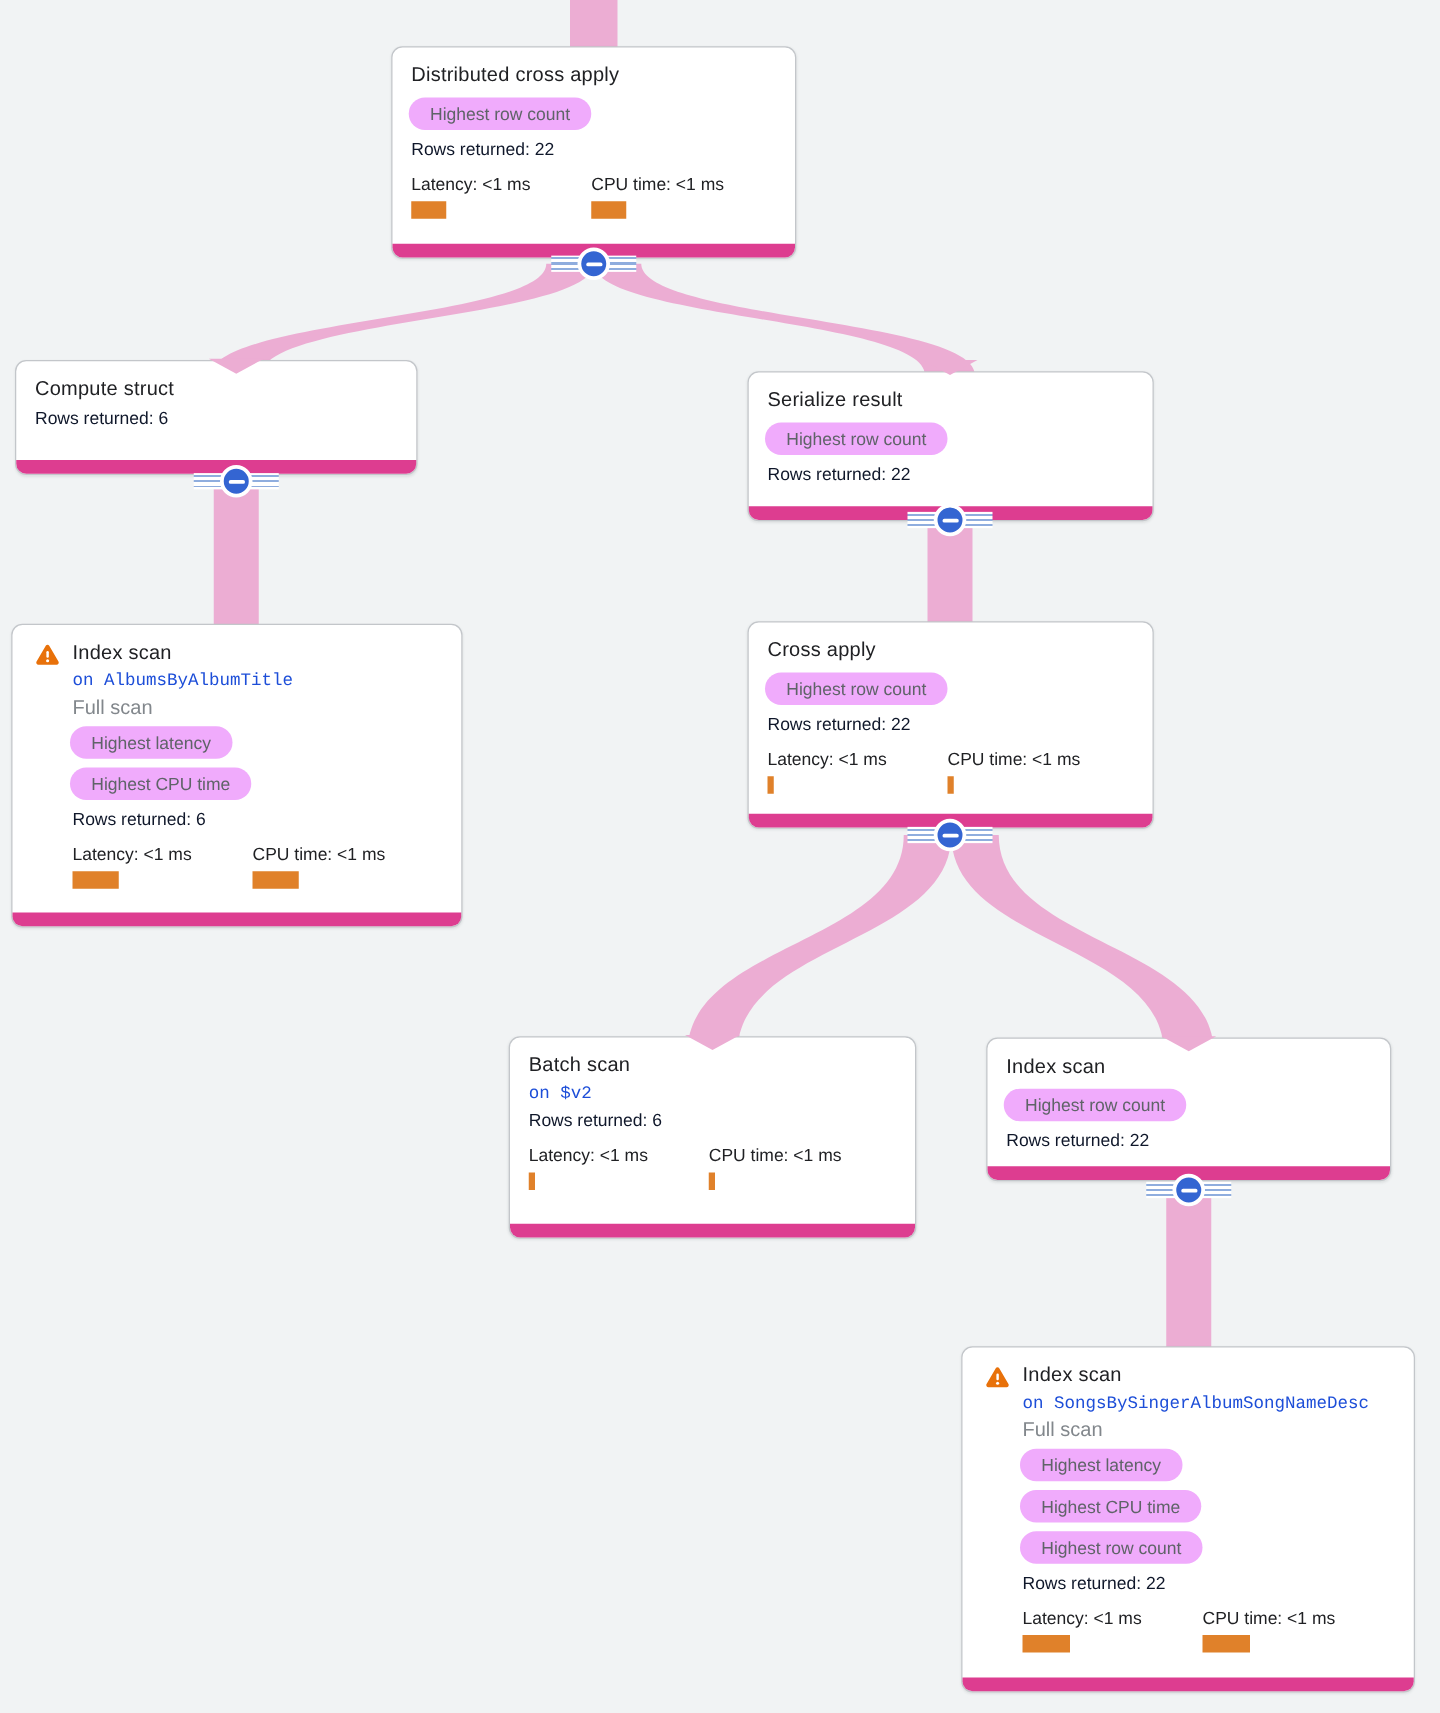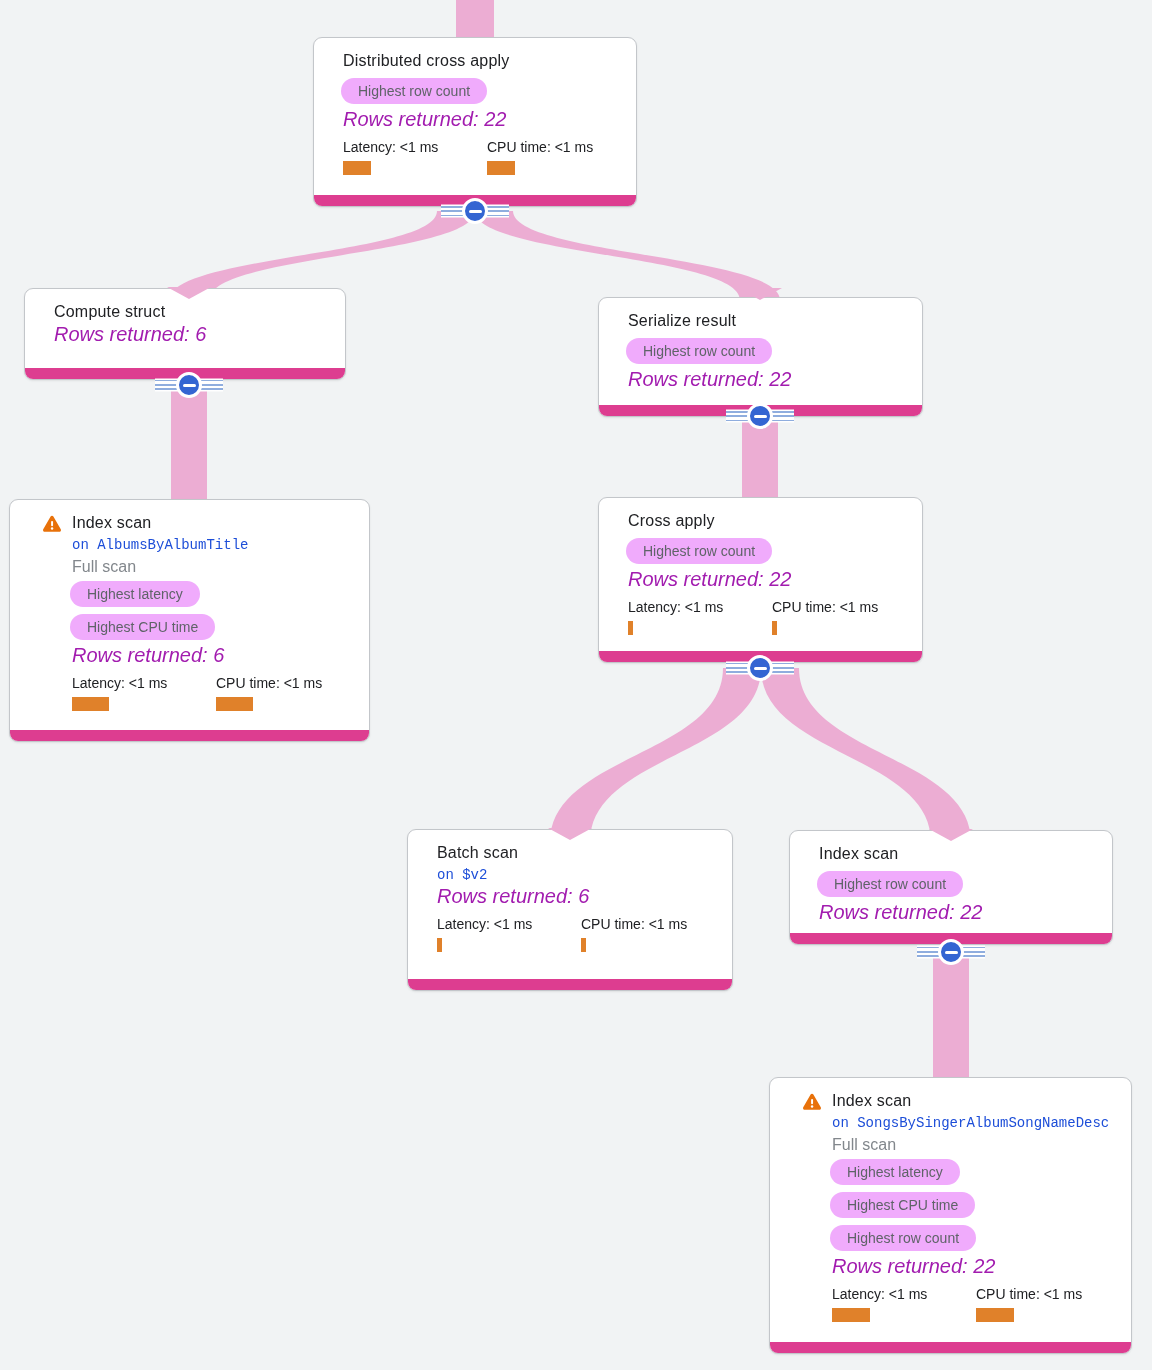--- a/index.html
+++ b/index.html
@@ -4,30 +4,30 @@
 <style>
   html,body { margin:0; padding:0; background:#f1f3f4; font-family:"Liberation Sans",sans-serif; }
   .canvas { position:relative; width:1152px; height:1370px; overflow:hidden; background:#f1f3f4; }
 
   svg.edges   { position:absolute; left:0; top:0; z-index:1; }
   svg.arrows  { position:absolute; left:0; top:0; z-index:3; pointer-events:none; }
 
   .card { position:absolute; z-index:2; background:#fff; border:1px solid #c3c6ca;
           border-radius:9px; box-sizing:border-box; display:flex; flex-direction:column;
           box-shadow:0 1px 2px rgba(60,64,67,.10); cursor:pointer; }
-  .card-body { padding:13px 16px 0 29px; flex:1; display:flex; }
+  .card-body { padding:13px 16px 0 15px; flex:1; display:flex; }
   .content { flex:1; min-width:0; }
   .warn-icon { width:20px; flex:none; margin:2px 10px 0 3px; }
   .title { font-size:16px; font-weight:500; color:#202124; letter-spacing:.2px; line-height:19px; margin-bottom:8px; }
   .target { font-size:14px; color:#1d4ed8; line-height:17px; margin:-1px 0 4px;font-family:Liberation Mono, monospace; }
   .scan-type { font-size:16px; color:#82878c; line-height:17px; margin:0 0 6px; }
   .badge-row { margin:0 0 7px -2px; }
   .badge { display:inline-block; background:#f0abfc; color:#5f6368; font-size:14px;
            line-height:26px; padding:0 17px; border-radius:14px; white-space:nowrap; }
-  .rows { font-size:20px; color:#a21caf; line-height:17px; margin-top:2px;font-style:italic; }
+  .rows { font-size:14px; color:#0f172a; line-height:17px; margin-top:2px; }
   .metrics { display:flex; margin-top:11px; }
   .metric { width:144px; flex:none; }
   .m-label { font-size:14px; color:#202124; line-height:17px; white-space:nowrap; }
   .m-bar { height:14px; background:#e0812a; margin-top:5px; width:20px; }
   .accent { height:11px; background:#dd3d90; border-radius:0 0 8px 8px; margin-top:auto; flex:none; }
 
   .collapse { position:absolute; z-index:4; width:68px; height:26px;
               transform:translate(-50%,-50%); display:flex; align-items:center;
               justify-content:center; cursor:pointer; }
   .c-bar { position:absolute; left:0; right:0; top:50%; transform:translateY(-50%); height:13px;
@@ -72,21 +72,21 @@
           <div class="metric">
             <div class="m-label">CPU time: &lt;1 ms</div>
             <div class="m-bar" style="width: 28px;"></div>
           </div>
         </div>
       </div>
     </div>
     <div class="accent"></div>
   </div>
 
-  <div class="card" style="left:24px;top:288px;width:322px;height:92px">
+  <div class="card" style="left:12px;top:288px;width:322px;height:92px">
     <div class="card-body">
       <div class="content">
         <div class="title">Compute struct</div>
         <div class="rows" style="margin-top:-3px">Rows returned: 6</div>
       </div>
     </div>
     <div class="accent"></div>
   </div>
 
   <div class="card" style="left:598px;top:297px;width:325px;height:120px">

